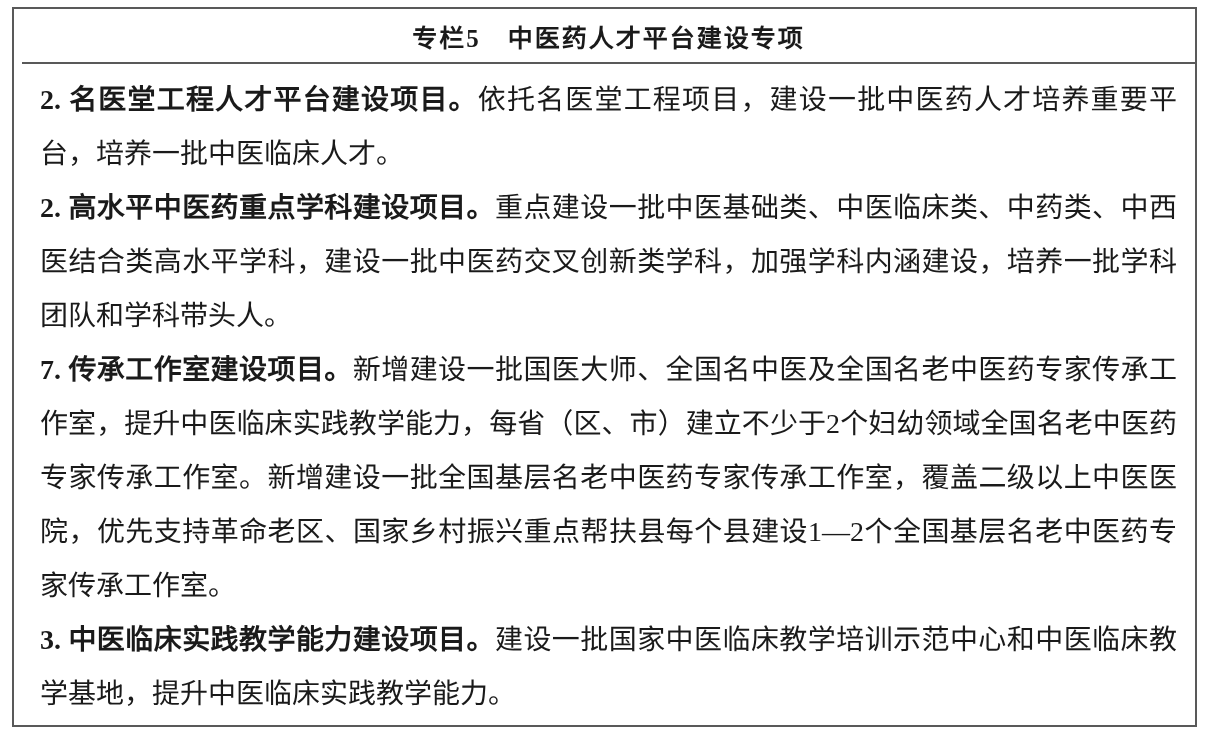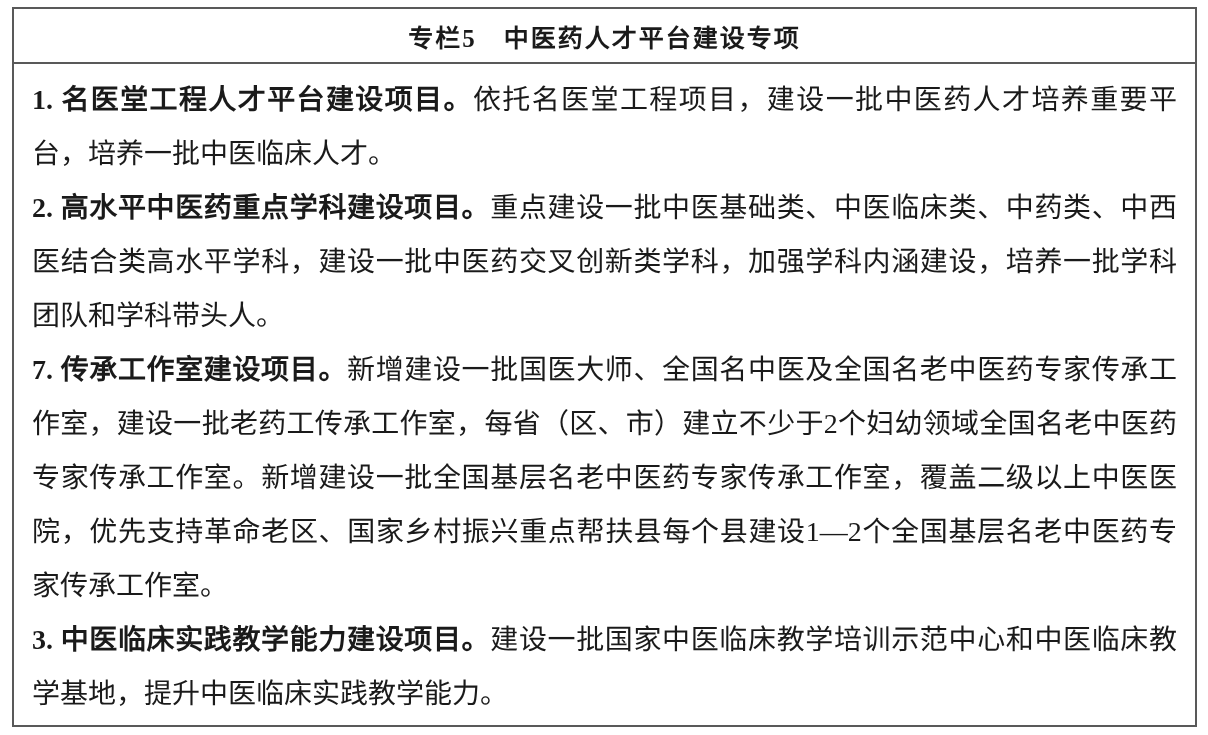--- a/index.html
+++ b/index.html
@@ -16,20 +16,21 @@
   }
   .column-box {
     position: absolute;
     left: 12px;
     top: 7px;
     width: 1185px;
     height: 720px;
     border: 2px solid #595959;
     box-sizing: border-box;
     background: #ffffff;
+    padding-left: 8px;
   }
   .column-title {
     height: 55px;
     border-bottom: 2px solid #595959;
     box-sizing: border-box;
     display: flex;
     align-items: center;
     justify-content: center;
     font-size: 25px;
     font-weight: bold;
@@ -51,18 +52,18 @@
   .para-text {
     font-weight: normal;
   }
 </style>
 </head>
 <body>
 
 <div class="column-box">
   <div class="column-title">专栏5　中医药人才平台建设专项</div>
   <div class="column-body">
-    <p><span class="para-lead">1. 名医堂工程人才平台建设项目。</span><span class="para-text">依托名医堂工程项目，建设一批中医药人才培养重要平台，培养一批中医临床人才。</span></p>
+    <p><span class="para-lead">2. 名医堂工程人才平台建设项目。</span><span class="para-text">依托名医堂工程项目，建设一批中医药人才培养重要平台，培养一批中医临床人才。</span></p>
     <p><span class="para-lead">2. 高水平中医药重点学科建设项目。</span><span class="para-text">重点建设一批中医基础类、中医临床类、中药类、中西医结合类高水平学科，建设一批中医药交叉创新类学科，加强学科内涵建设，培养一批学科团队和学科带头人。</span></p>
-    <p><span class="para-lead">7. 传承工作室建设项目。</span><span class="para-text">新增建设一批国医大师、全国名中医及全国名老中医药专家传承工作室，建设一批老药工传承工作室，每省（区、市）建立不少于2个妇幼领域全国名老中医药专家传承工作室。新增建设一批全国基层名老中医药专家传承工作室，覆盖二级以上中医医院，优先支持革命老区、国家乡村振兴重点帮扶县每个县建设1—2个全国基层名老中医药专家传承工作室。</span></p>
+    <p><span class="para-lead">7. 传承工作室建设项目。</span><span class="para-text">新增建设一批国医大师、全国名中医及全国名老中医药专家传承工作室，提升中医临床实践教学能力，每省（区、市）建立不少于2个妇幼领域全国名老中医药专家传承工作室。新增建设一批全国基层名老中医药专家传承工作室，覆盖二级以上中医医院，优先支持革命老区、国家乡村振兴重点帮扶县每个县建设1—2个全国基层名老中医药专家传承工作室。</span></p>
     <p><span class="para-lead">3. 中医临床实践教学能力建设项目。</span><span class="para-text">建设一批国家中医临床教学培训示范中心和中医临床教学基地，提升中医临床实践教学能力。</span></p>
   </div>
 </div>
 
 </body></html>

